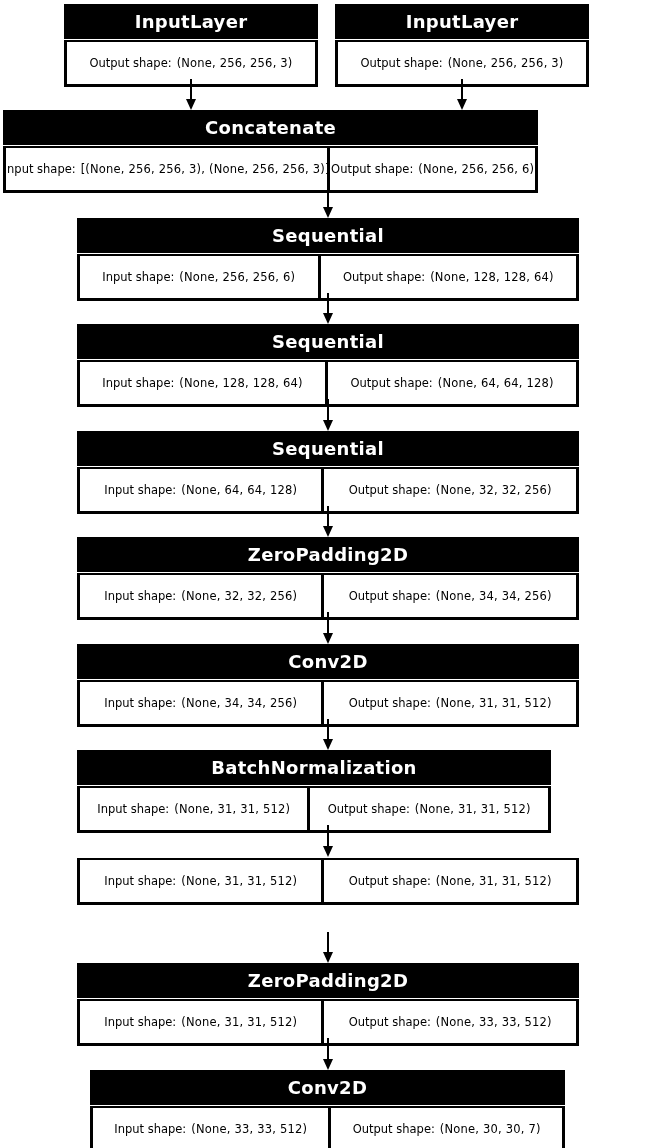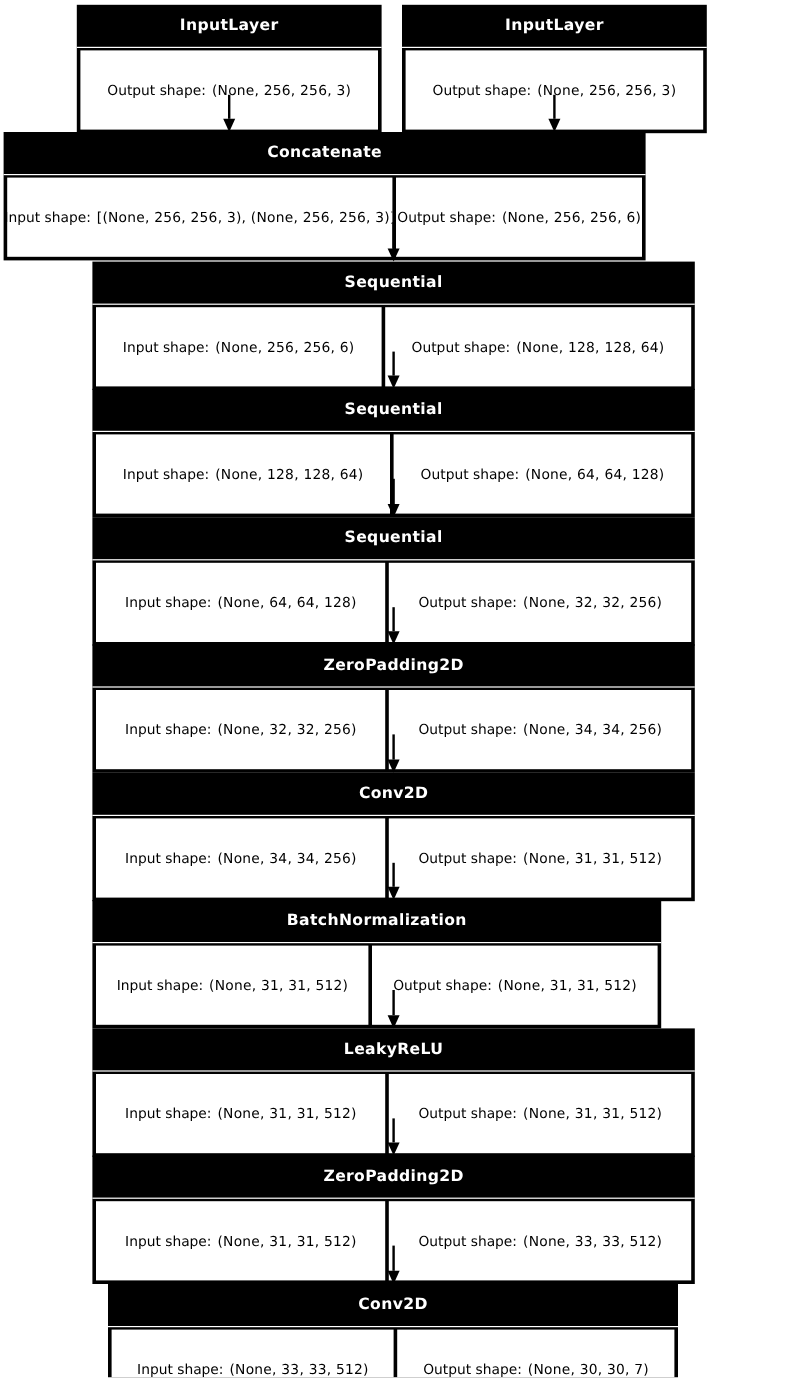--- a/index.html
+++ b/index.html
@@ -15,42 +15,42 @@
     position: absolute;
     background: #000000;
     box-sizing: border-box;
   }
   .head {
     height: 35px;
     display: flex;
     align-items: center;
     justify-content: center;
     color: #ffffff;
-    font-size: 13px;
+    font-size: 18px;
     font-weight: bold;
     letter-spacing: 0.3px;
   }
   .body {
     display: flex;
     gap: 3px;
     border-top: 1px solid #ffffff;
     padding: 2px 3px 3px 3px;
   }
   .cell {
     flex: 1 1 auto;
     min-width: 0;
     height: 34px;
     background: #ffffff;
     color: #000000;
     display: flex;
     align-items: center;
     justify-content: center;
     white-space: nowrap;
     font-size: 11.5px;
-    padding: 16px 6px;
+    padding: 4px 6px;
     overflow: hidden;
   }
   .cell .val { font-weight: normal; margin-left: 5px; letter-spacing: 0.2px; }
   .arrow {
     position: absolute;
     width: 12px;
     display: flex;
     flex-direction: column;
     align-items: center;
   }
@@ -179,21 +179,20 @@
         <span class="val">(None, 31, 31, 512)</span>
       </div>
       <div class="cell">
         <span class="lbl">Output shape:</span>
         <span class="val">(None, 31, 31, 512)</span>
       </div>
     </div>
   </div>
 
   <div class="node" style="left:77px; top:857px; width:502px;">
-    <div class="head">LeakyReLU</div>
     <div class="body">
       <div class="cell">
         <span class="lbl">Input shape:</span>
         <span class="val">(None, 31, 31, 512)</span>
       </div>
       <div class="cell">
         <span class="lbl">Output shape:</span>
         <span class="val">(None, 31, 31, 512)</span>
       </div>
     </div>

